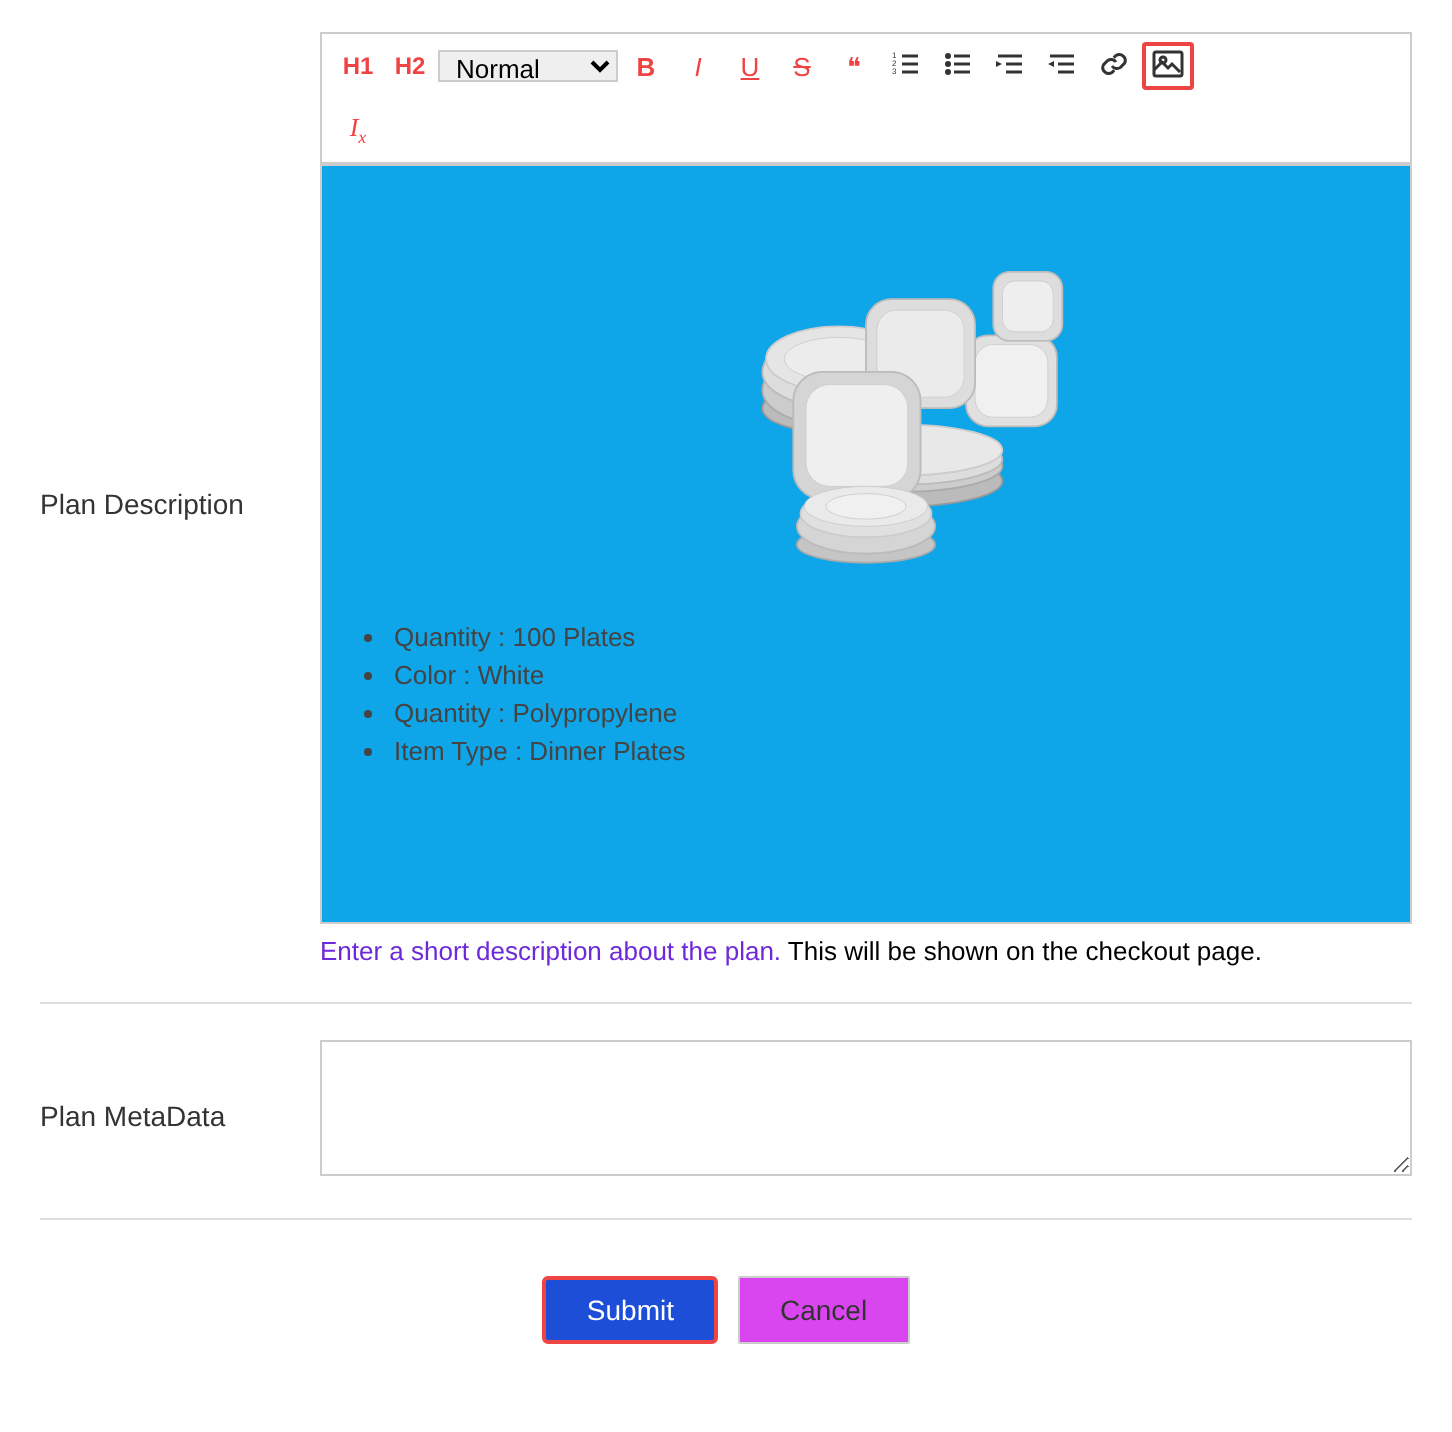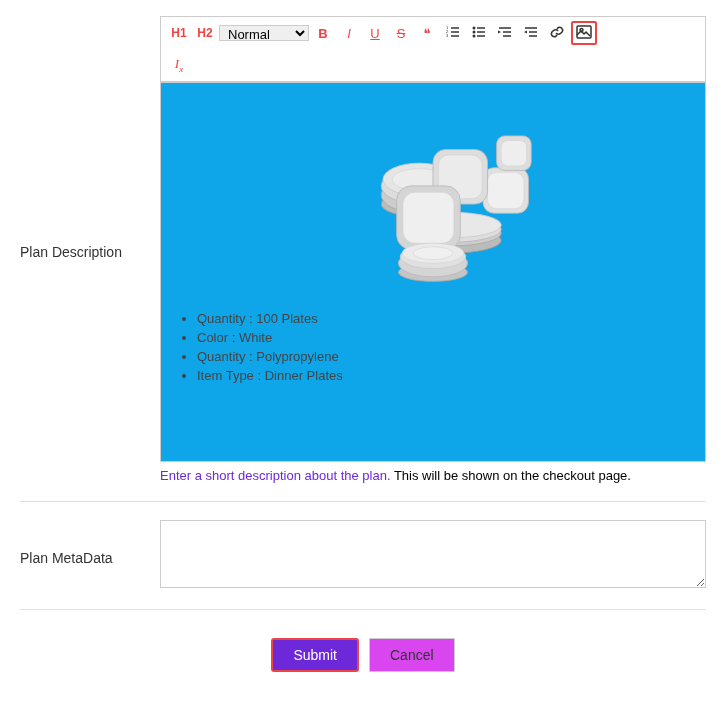--- a/index.html
+++ b/index.html
@@ -131,21 +131,21 @@
 
     
     .buttons-row {
       display: flex;
       justify-content: center;
       gap: 10px;
       padding: 10px 0 16px;
     }
 
     .btn-submit {
-      background: #6d28d9;
+      background: #1d4ed8;
       color: #fff;
       border: 2px solid #e44;
       padding: 7px 20px;
       font-size: 14px;
       cursor: pointer;
       border-radius: 3px;
     }
 
     .btn-cancel {
       background: #d946ef;

